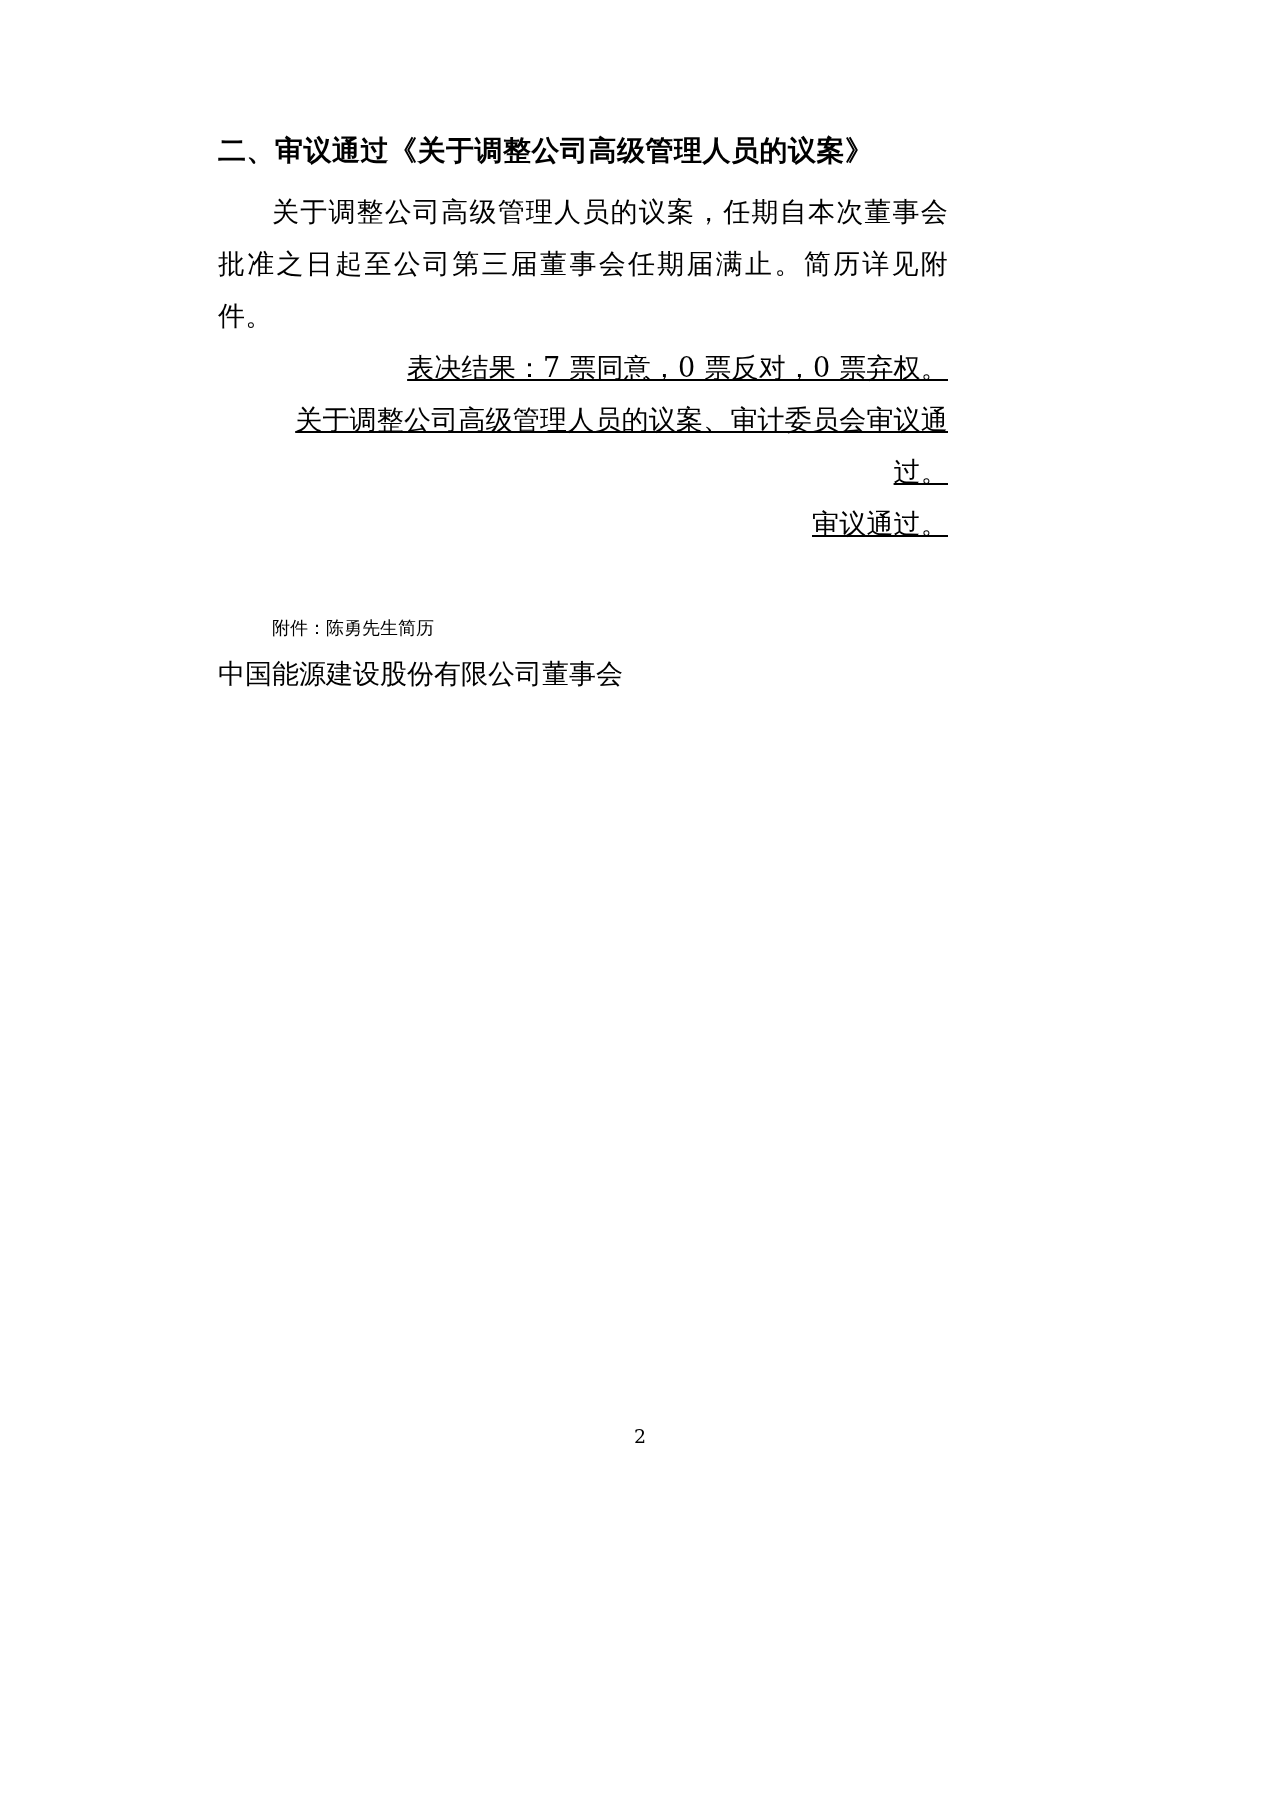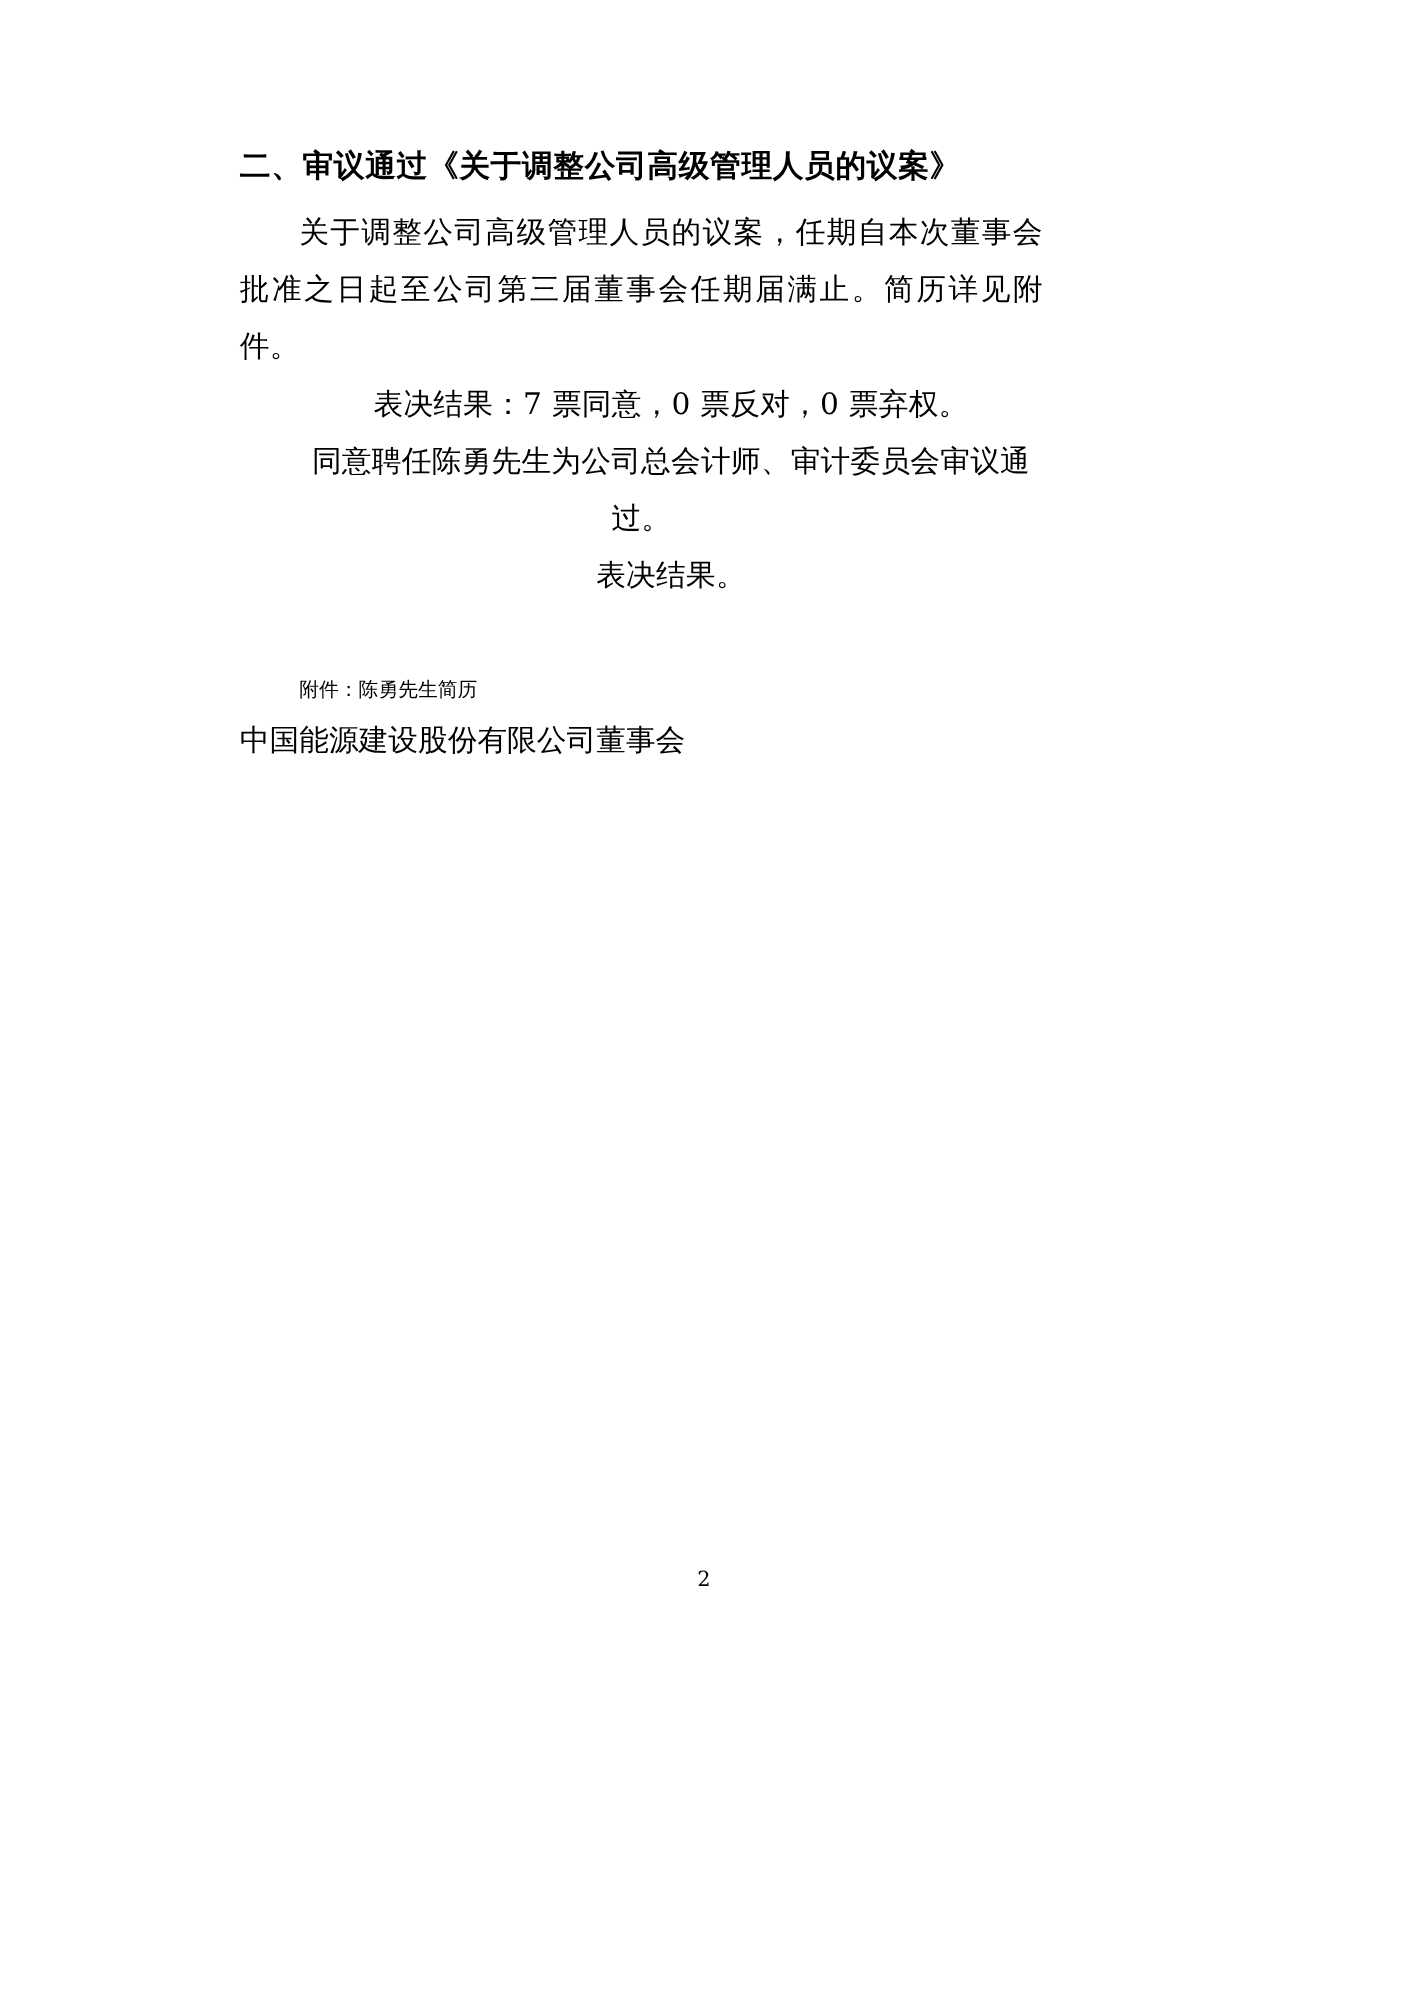--- a/index.html
+++ b/index.html
@@ -39,21 +39,22 @@
   }
   .para {
     font-size: 27px;
     line-height: 52px;
     text-indent: 54px;
     margin: 0;
     text-align: justify;
     letter-spacing: 0.2px;
   }
   .para.nojust {
-    text-align: center;
+    text-align: right;
+    text-decoration: underline;
   }
   .spacer-block {
     height: 52px;
   }
   .attachment {
     font-size: 18px;
     line-height: 52px;
     text-indent: 54px;
     margin: 0;
   }
@@ -91,23 +92,23 @@
 <div class="page">
 
   <div class="content">
 
     <h2 class="heading">二、审议通过《关于调整公司高级管理人员的议案》</h2>
 
     <p class="para">关于调整公司高级管理人员的议案，任期自本次董事会批准之日起至公司第三届董事会任期届满止。简历详见附件。</p>
 
     <p class="para nojust">表决结果：7 票同意，0 票反对，0 票弃权。</p>
 
-    <p class="para nojust">同意聘任陈勇先生为公司总会计师、审计委员会审议通过。</p>
+    <p class="para nojust">关于调整公司高级管理人员的议案、审计委员会审议通过。</p>
 
-    <p class="para nojust">表决结果。</p>
+    <p class="para nojust">审议通过。</p>
 
     <div class="spacer-block"></div>
 
     <p class="attachment">附件：陈勇先生简历</p>
   </div>
 
   <div class="signature">
     <span class="sign-line">中国能源建设股份有限公司董事会</span>
   </div>
 

